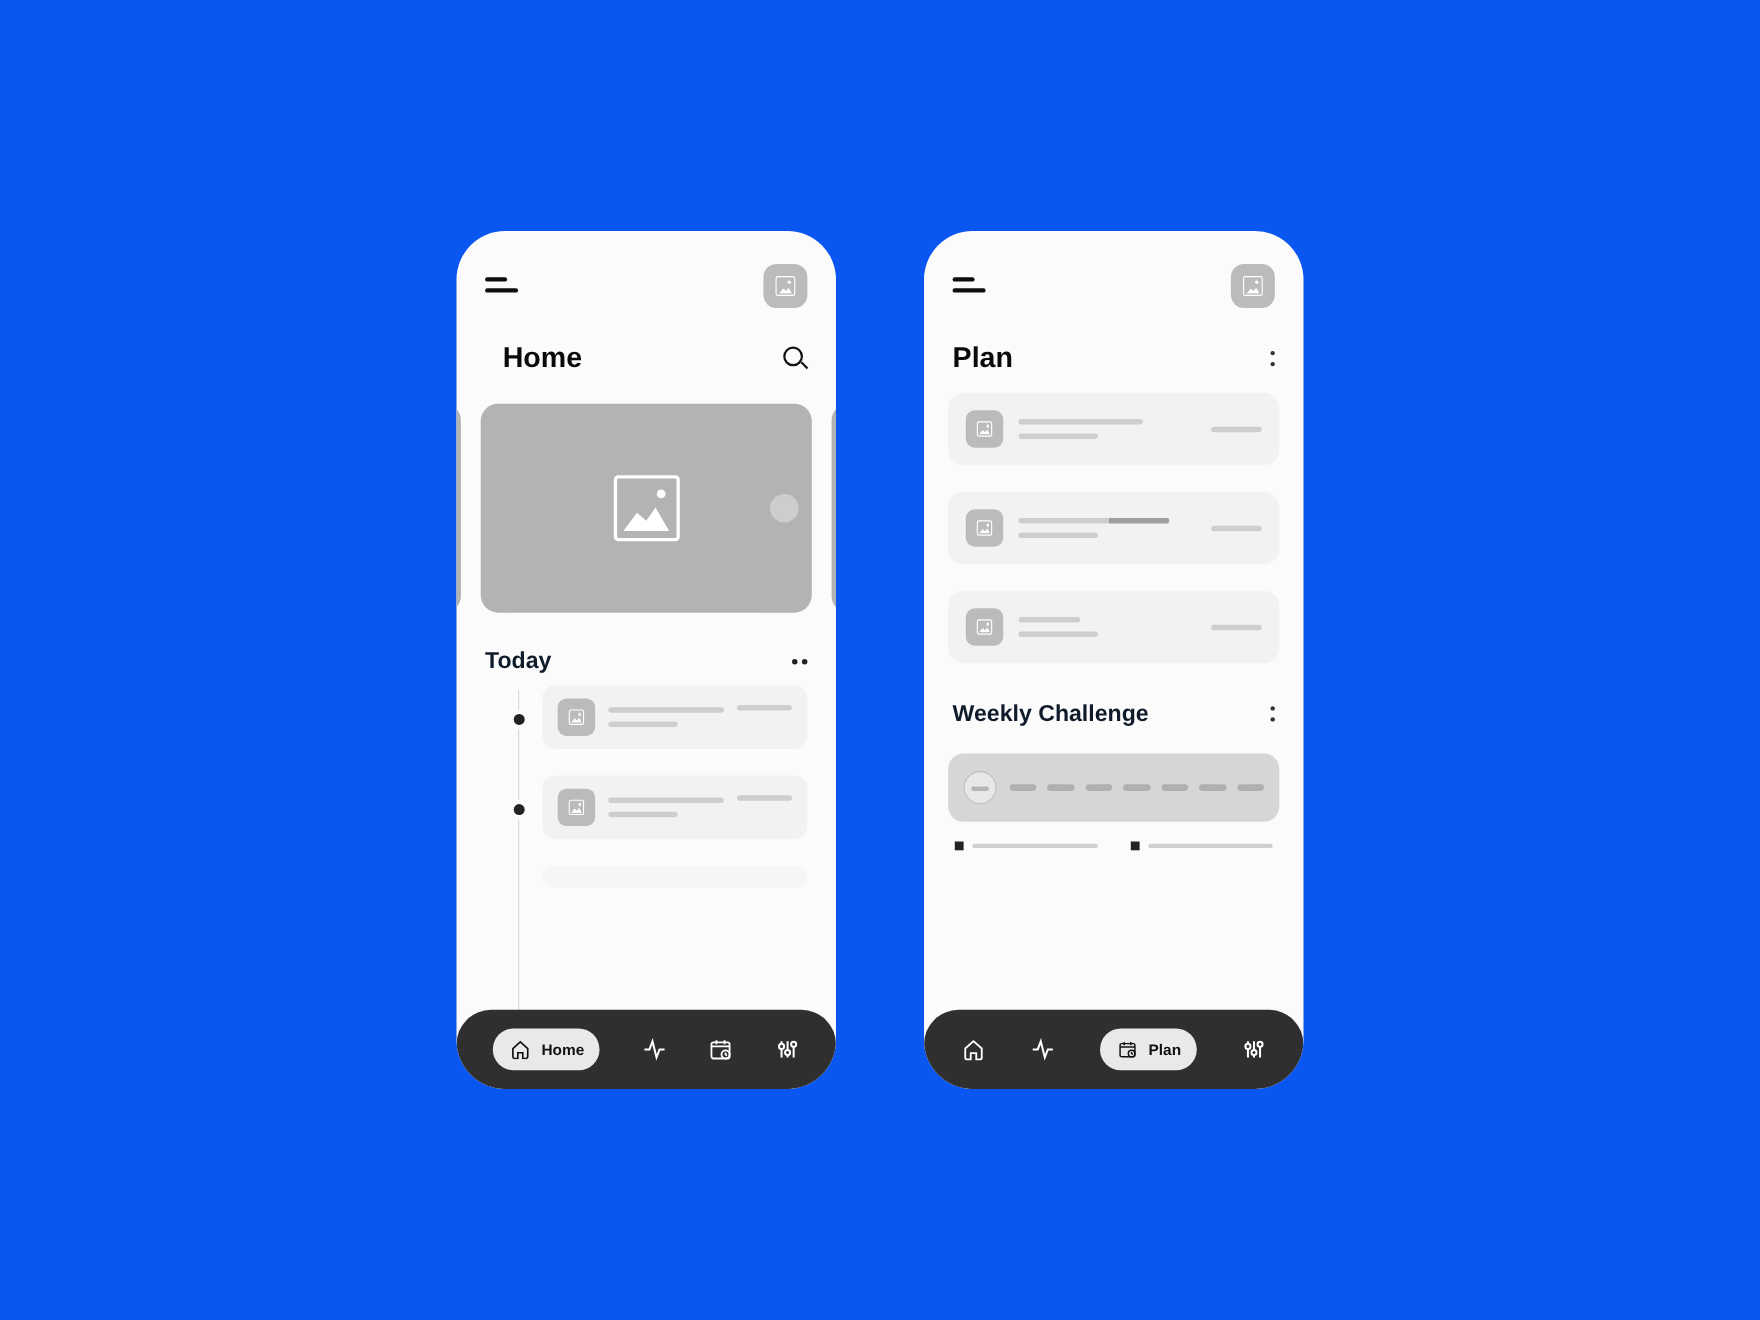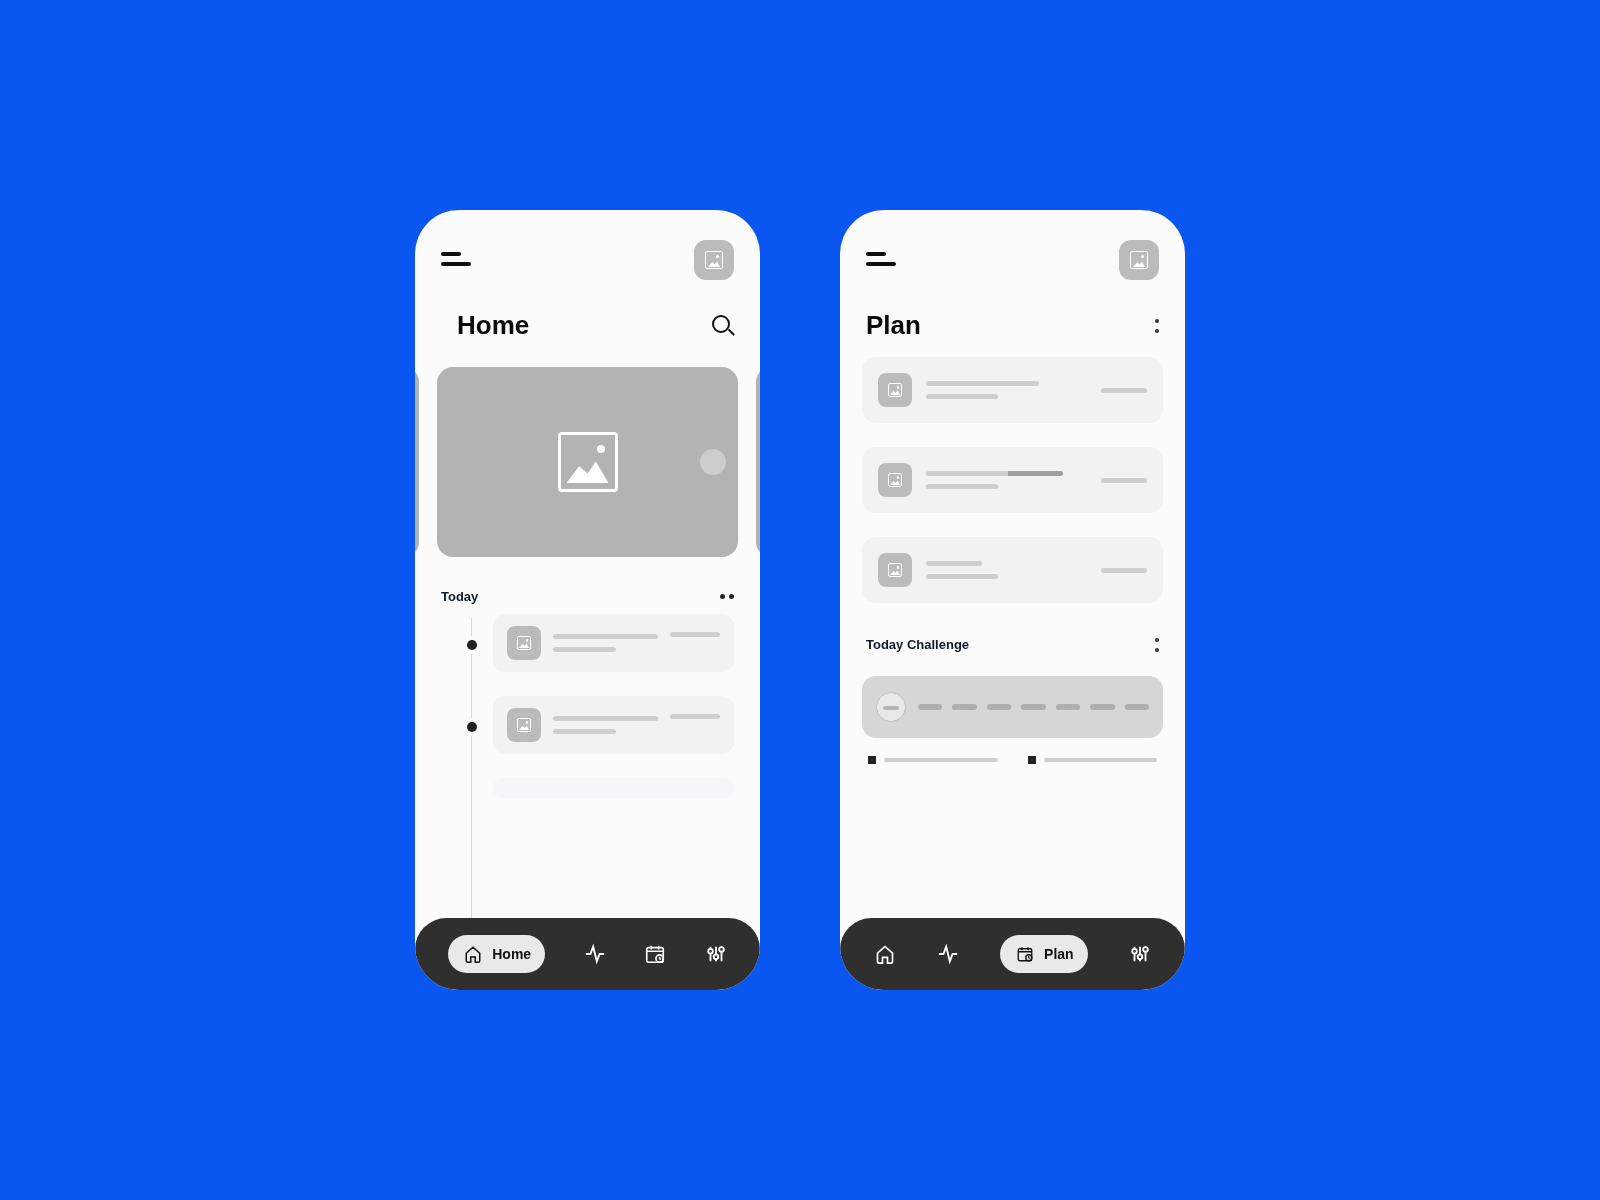--- a/index.html
+++ b/index.html
@@ -68,21 +68,21 @@
   .hero-right { right:-26px; width:30px; }
   .hero-main { left:22px; right:22px; display:flex; align-items:center; justify-content:center; }
   .hero-img-ph { width:60px; height:60px; border:3px solid #fff; border-radius:4px; position:relative; }
   .hero-img-ph::before { content:""; position:absolute; top:10px; right:10px; width:8px; height:8px; border-radius:50%; background:#fff; }
   .hero-img-ph::after { content:""; position:absolute; bottom:6px; left:6px; right:6px; height:24px; background:#fff;
     clip-path: polygon(0 100%, 30% 30%, 50% 60%, 70% 10%, 100% 100%); }
   .hero-dot { position:absolute; right:12px; top:50%; transform:translateY(-50%); width:26px; height:26px; border-radius:50%; background:rgba(255,255,255,0.35); }
 
   
   .section-head { display:flex; justify-content:space-between; align-items:center; padding: 22px 26px 10px 26px; }
-  .section-title { font-size:13px; font-weight:800; color:#0F1B2A; }
+  .section-title { font-size:21px; font-weight:800; color:#0F1B2A; }
   .dots-horiz { display:flex; gap:4px; }
   .dots-horiz span { width:5px; height:5px; background:#222; border-radius:50%; }
 
   
   .timeline { position:relative; padding: 0 26px; flex:1; overflow:hidden; }
   .timeline-line { position:absolute; left:56px; top:4px; bottom:-40px; width:1px; background:#D9D9D9; }
   .t-item { position:relative; margin-left:52px; margin-bottom:24px; }
   .t-dot { position:absolute; left:-26px; top:26px; width:10px; height:10px; border-radius:50%; background:#222; box-shadow: 0 0 0 4px #FBFBFC; }
   .card { background:#F2F2F3; border-radius:12px; padding:12px 14px; display:flex; align-items:center; gap:12px; }
   .card-thumb { width:34px; height:34px; background:#BBBBBB; border-radius:8px; display:flex; align-items:center; justify-content:center; flex-shrink:0; }
@@ -290,21 +290,21 @@
         </div>
       <div class="plan-lines">
         <div class="plan-line" style="width:35%"></div>
         <div class="plan-line b"></div>
       </div>
       <div class="plan-right"></div>
     </div>
   </div>
 
   <div class="section-head" style="padding-top:34px">
-    <div class="section-title">Today Challenge</div>
+    <div class="section-title">Weekly Challenge</div>
     <div class="dots-vert">
         <span></span>
         <span></span>
       </div>
   </div>
 
   <div class="challenge-box">
     <div class="chal-circle"></div>
     <div class="chal-row">
       <div class="chal-seg"></div>

